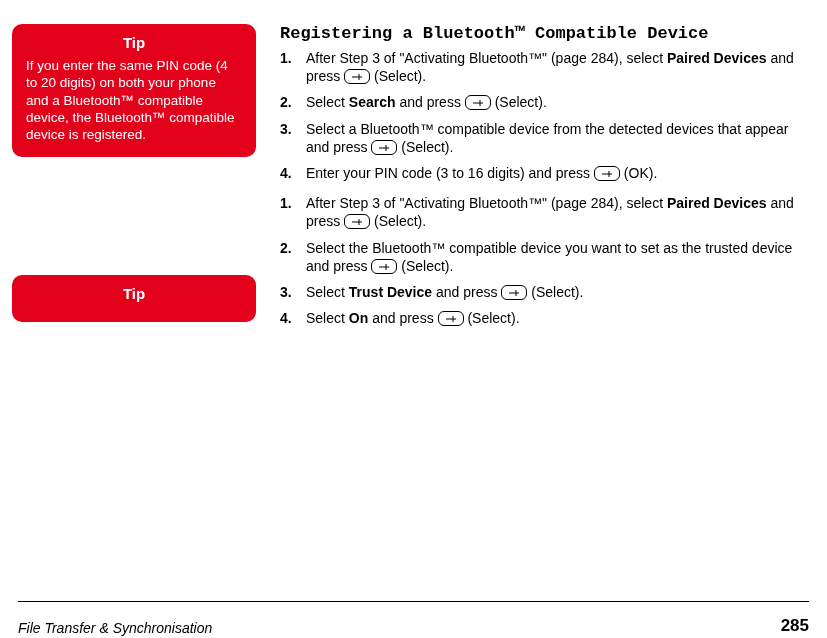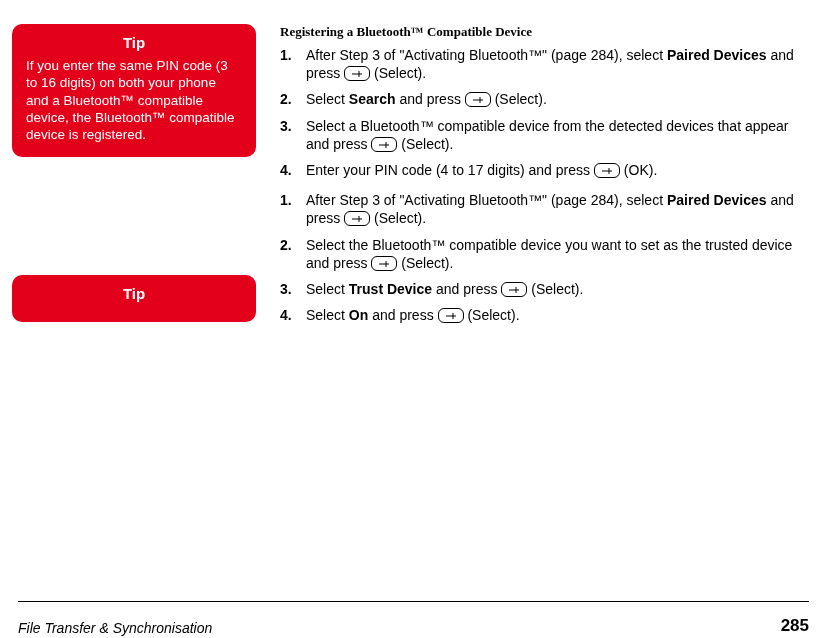--- a/index.html
+++ b/index.html
@@ -46,24 +46,24 @@
     font-family: "Arial Narrow", Arial, sans-serif;
   }
   .tip-body b { font-weight: bold; }
   .tip2-wrap { margin-top: 118px; }
   .main {
     flex: 1;
     font-family: "Arial Narrow", Arial, sans-serif;
     letter-spacing: 0;
   }
   h2 {
-    font-size: 13px;
+    font-size: 17px;
     font-weight: bold;
     margin: 0 0 6px 0;
-    font-family: Liberation Serif, serif;
+    font-family: Liberation Mono, monospace;
     font-stretch: condensed;
   }
   .para {
     font-size: 14px;
     margin-bottom: 10px;
     line-height: 1.28;
     font-stretch: condensed;
   }
   ol {
     padding-left: 0;
@@ -121,21 +121,21 @@
     border-top: 1px solid #000;
   }
 </style>
 </head>
 <body>
 
 <div class="page">
   <div class="sidebar">
     <div class="tip-box">
       <div class="tip-header">Tip</div>
-      <div class="tip-body">If you enter the same PIN code (3 to 16 digits) on both your phone and a Bluetooth™ compatible device, the Bluetooth™ compatible device is registered.</div>
+      <div class="tip-body">If you enter the same PIN code (4 to 20 digits) on both your phone and a Bluetooth™ compatible device, the Bluetooth™ compatible device is registered.</div>
     </div>
     <div class="tip2-wrap">
       <div class="tip-box">
         <div class="tip-header">Tip</div>
       </div>
     </div>
   </div>
 
   <div class="main">
     <h2>Registering a Bluetooth™ Compatible Device</h2>
@@ -145,21 +145,21 @@
               <line x1="8" y1="1" x2="8" y2="7" stroke="#000" stroke-width="1"></line>
             </svg></span> <span>(Select).</span></li>
         <li><span>Select </span><b>Search</b><span> and press </span><span class="softkey"><svg width="12" height="8">
               <line x1="1" y1="4" x2="11" y2="4" stroke="#000" stroke-width="1"></line>
               <line x1="8" y1="1" x2="8" y2="7" stroke="#000" stroke-width="1"></line>
             </svg></span> <span>(Select).</span></li>
         <li><span>Select a Bluetooth™ compatible device from the detected devices that appear and press </span><span class="softkey"><svg width="12" height="8">
               <line x1="1" y1="4" x2="11" y2="4" stroke="#000" stroke-width="1"></line>
               <line x1="8" y1="1" x2="8" y2="7" stroke="#000" stroke-width="1"></line>
             </svg></span> <span>(Select).</span></li>
-        <li><span>Enter your PIN code (4 to 17 digits) and press </span><span class="softkey"><svg width="12" height="8">
+        <li><span>Enter your PIN code (3 to 16 digits) and press </span><span class="softkey"><svg width="12" height="8">
               <line x1="1" y1="4" x2="11" y2="4" stroke="#000" stroke-width="1"></line>
               <line x1="8" y1="1" x2="8" y2="7" stroke="#000" stroke-width="1"></line>
             </svg></span> <span>(OK).</span></li>
       </ol>
 
     <ol id="list2">
         <li><span>After Step 3 of "Activating Bluetooth™" (page 284), select </span><b>Paired Devices</b><span> and press </span><span class="softkey"><svg width="12" height="8">
               <line x1="1" y1="4" x2="11" y2="4" stroke="#000" stroke-width="1"></line>
               <line x1="8" y1="1" x2="8" y2="7" stroke="#000" stroke-width="1"></line>
             </svg></span> <span>(Select).</span></li>

